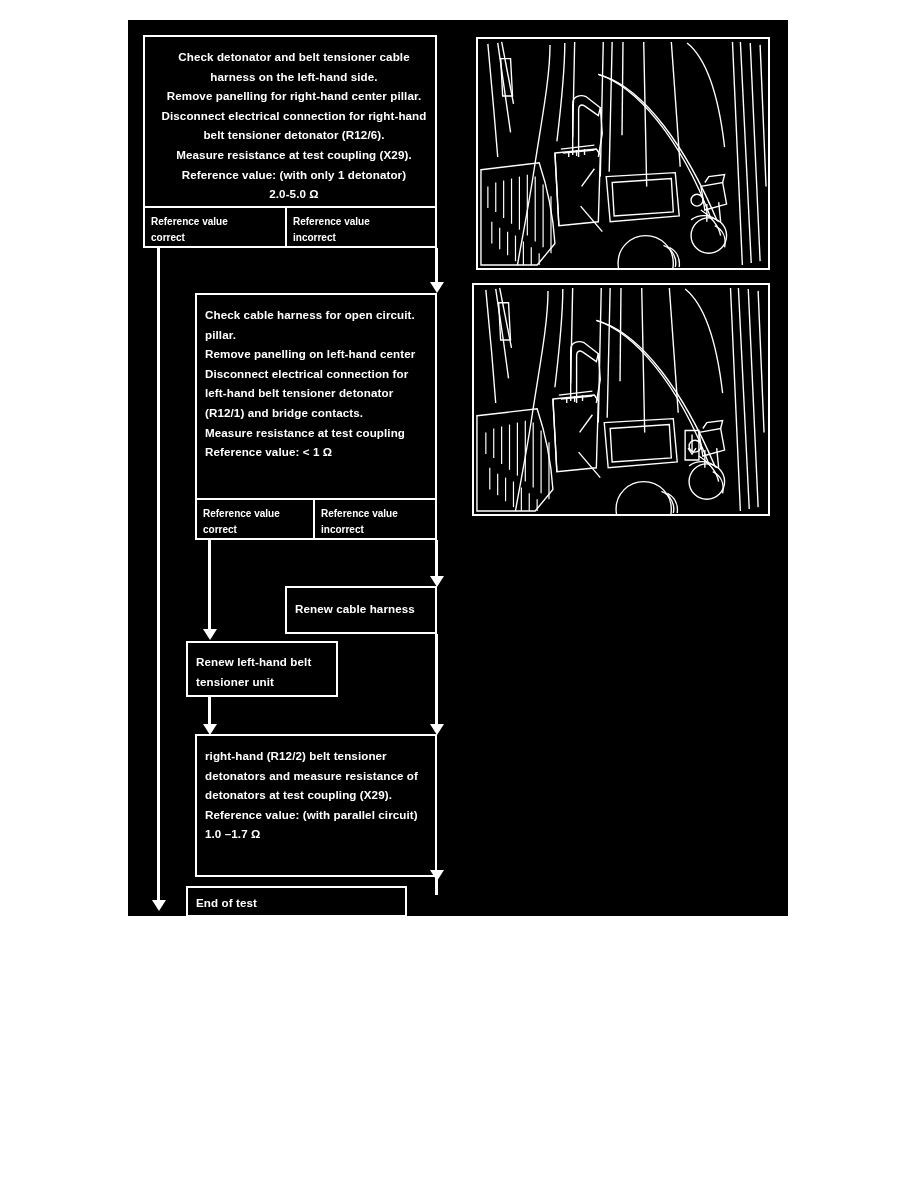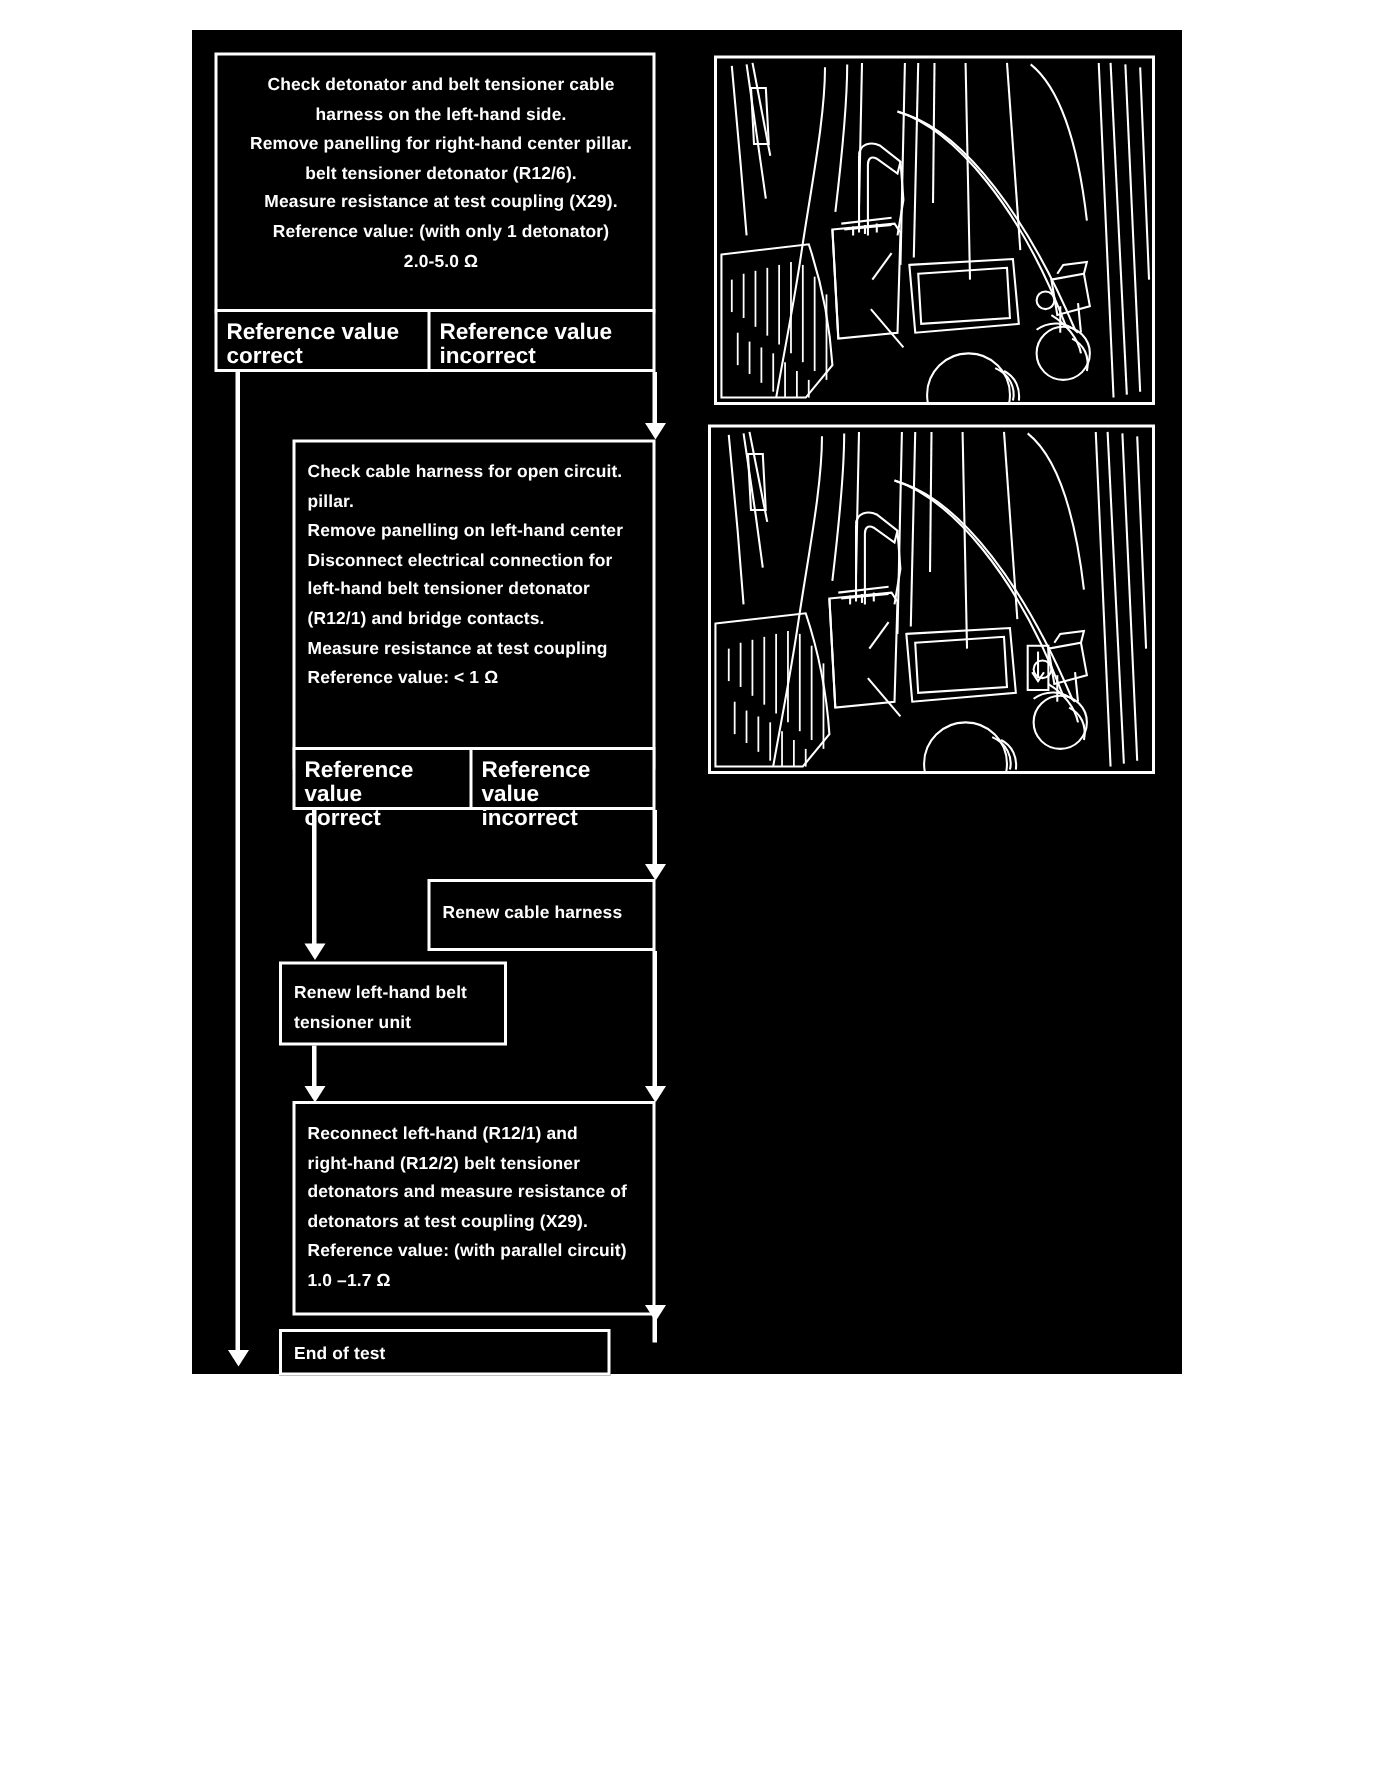--- a/index.html
+++ b/index.html
@@ -7,41 +7,42 @@
 
   #page{position:absolute;left:128px;top:20px;width:660px;height:896px;background:#000000;}
 
   
   .box{position:absolute;border:2px solid #ffffff;background:#000000;box-sizing:border-box;}
   .box .txt{color:#ffffff;font-weight:bold;line-height:19.6px;font-size:11.6px;letter-spacing:.1px;}
   .box .txt div{white-space:nowrap;}
 
   
   .split{position:absolute;display:flex;box-sizing:border-box;border:2px solid #ffffff;background:#000000;}
-  .split .cell{box-sizing:border-box;color:#ffffff;font-weight:bold;font-size:15px;line-height:16px;padding:6px 0 0 6px;}
+  .split .cell{box-sizing:border-box;color:#ffffff;font-weight:bold;font-size:10px;line-height:16px;padding:6px 0 0 6px;}
   .split .cell.left{border-right:2px solid #ffffff;}
 
   
   .vline{position:absolute;background:#ffffff;width:3px;}
   .arrow{position:absolute;width:0;height:0;border-left:7px solid transparent;border-right:7px solid transparent;border-top:11px solid #ffffff;}
 
   
   .illus{position:absolute;border:2px solid #ffffff;background:#000000;box-sizing:border-box;overflow:hidden;}
   .illus svg{display:block;width:100%;height:100%;}
 </style>
 </head>
 <body>
 
 <div id="page">
 
   <div class="box" style="left:15px;top:15px;width:294px;height:174px;">
     <div class="txt" style="padding:10px 0 0 8px;text-align:center;">
       <div>Check detonator and belt tensioner cable</div>
       <div>harness on the left-hand side.</div>
       <div>Remove panelling for right-hand center pillar.</div>
+      <div>Disconnect electrical connection for right-hand</div>
       <div>belt tensioner detonator (R12/6).</div>
       <div>Measure resistance at test coupling (X29).</div>
       <div>Reference value: (with only 1 detonator)</div>
       <div>2.0-5.0 Ω</div>
     </div>
   </div>
 
   <div class="split" style="left:15px;top:186px;width:294px;height:42px;">
     <div class="cell left" style="width:142px;">
       <div>Reference value</div>
@@ -103,21 +104,20 @@
       <div>Renew left-hand belt</div>
       <div>tensioner unit</div>
     </div>
   </div>
 
   <div class="vline" style="left:80px;top:677px;height:30px;"></div>
   <div class="arrow" style="left:74.5px;top:704px;"></div>
 
   <div class="box" style="left:67px;top:714px;width:242px;height:143px;">
     <div class="txt" style="padding:10px 0 0 8px;">
-      <div>Reconnect left-hand (R12/1) and</div>
       <div>right-hand (R12/2) belt tensioner</div>
       <div>detonators and measure resistance of</div>
       <div>detonators at test coupling (X29).</div>
       <div>Reference value: (with parallel circuit)</div>
       <div>1.0 –1.7 Ω</div>
     </div>
   </div>
 
   <div class="vline" style="left:307px;top:857px;height:18px;"></div>
   <div class="arrow" style="left:301.5px;top:850px;"></div>

